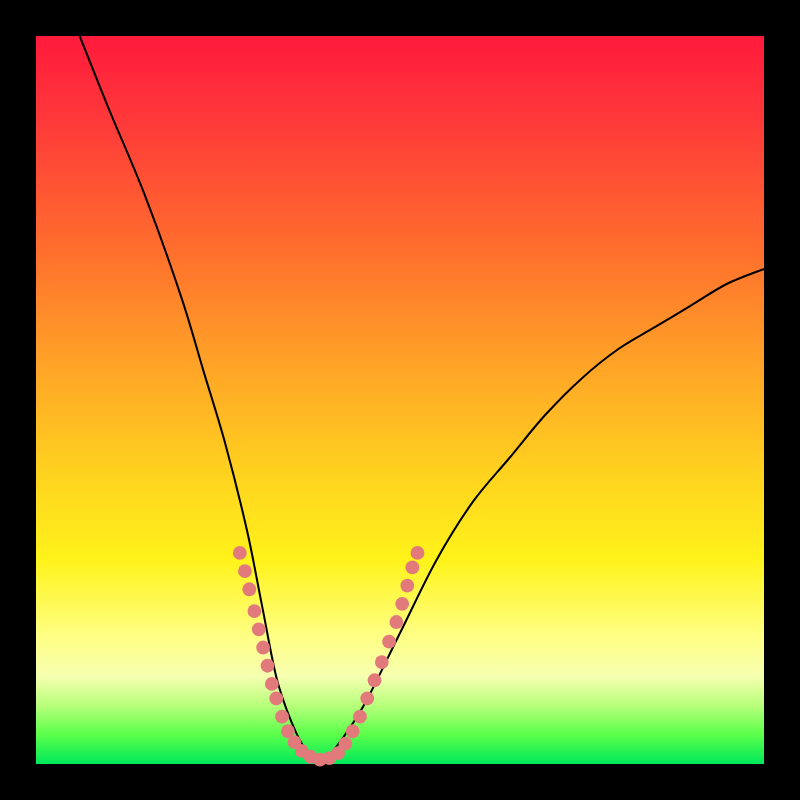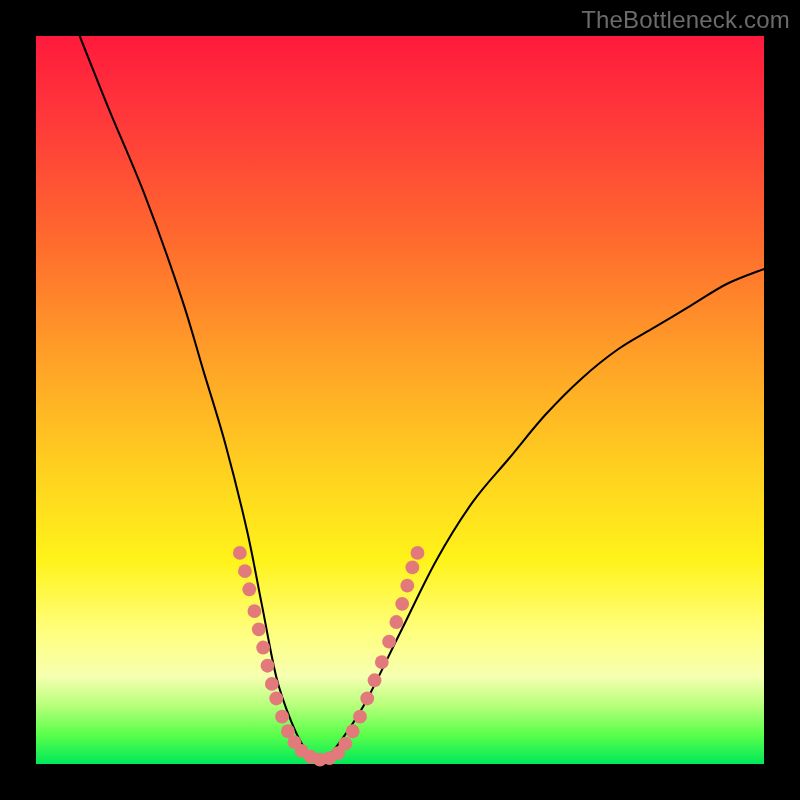--- a/index.html
+++ b/index.html
@@ -55,21 +55,20 @@
     top: 0;
     width: 728px;
     height: 728px;
     overflow: visible;
   }
 </style>
 </head>
 <body>
 
 <div class="frame">
-  <div class="watermark">TheBottleneck.com</div>
   <div class="plot-area">
     <svg class="curve" viewBox="0 0 100 100" preserveAspectRatio="none">
       <path id="curve-path" fill="none" stroke="#000000" stroke-width="0.28" d="M 6.00 0.00 C 6.67 1.67, 8.50 6.33, 10.00 10.00 C 11.50 13.67, 13.33 17.67, 15.00 22.00 C 16.67 26.33, 18.67 32.00, 20.00 36.00 C 21.33 40.00, 22.00 42.67, 23.00 46.00 C 24.00 49.33, 25.00 52.33, 26.00 56.00 C 27.00 59.67, 28.17 64.33, 29.00 68.00 C 29.83 71.67, 30.33 74.67, 31.00 78.00 C 31.67 81.33, 32.33 85.33, 33.00 88.00 C 33.67 90.67, 34.33 92.33, 35.00 94.00 C 35.67 95.67, 36.33 97.00, 37.00 98.00 C 37.67 99.00, 38.33 100.00, 39.00 100.00 C 39.67 100.00, 40.00 99.33, 41.00 98.00 C 42.00 96.67, 43.50 94.67, 45.00 92.00 C 46.50 89.33, 48.33 85.33, 50.00 82.00 C 51.67 78.67, 53.33 75.00, 55.00 72.00 C 56.67 69.00, 58.33 66.33, 60.00 64.00 C 61.67 61.67, 63.33 60.00, 65.00 58.00 C 66.67 56.00, 68.33 53.83, 70.00 52.00 C 71.67 50.17, 73.33 48.50, 75.00 47.00 C 76.67 45.50, 78.33 44.17, 80.00 43.00 C 81.67 41.83, 83.33 41.00, 85.00 40.00 C 86.67 39.00, 88.33 38.00, 90.00 37.00 C 91.67 36.00, 93.33 34.83, 95.00 34.00 C 96.67 33.17, 99.17 32.33, 100.00 32.00 "></path>
       <g id="marker-group">
           <circle cx="28.00" cy="71.00" r="0.95" fill="#e27a7c"></circle>
           <circle cx="28.70" cy="73.50" r="0.95" fill="#e27a7c"></circle>
           <circle cx="29.30" cy="76.00" r="0.95" fill="#e27a7c"></circle>
           <circle cx="30.00" cy="79.00" r="0.95" fill="#e27a7c"></circle>
           <circle cx="30.60" cy="81.50" r="0.95" fill="#e27a7c"></circle>
           <circle cx="31.20" cy="84.00" r="0.95" fill="#e27a7c"></circle>

